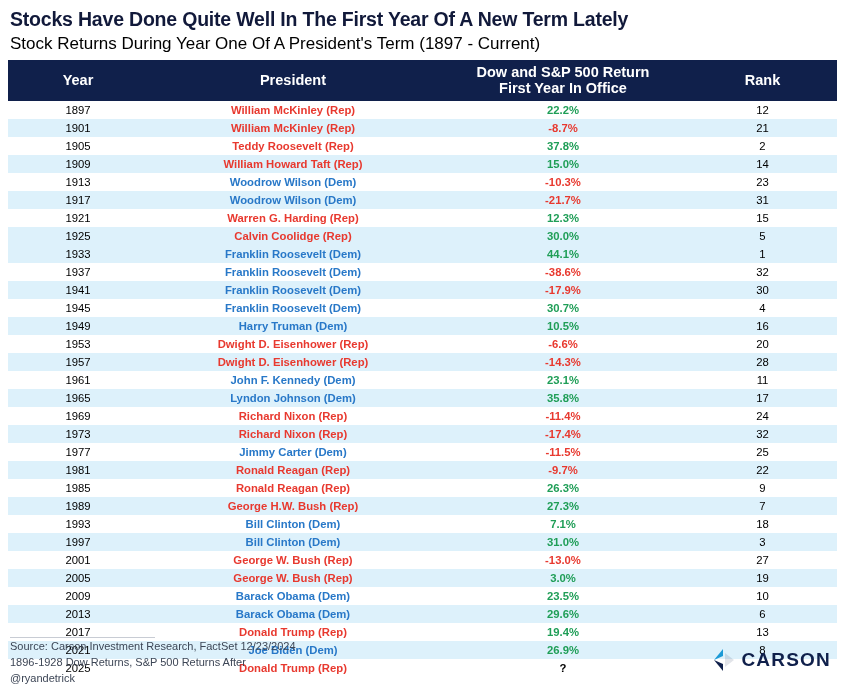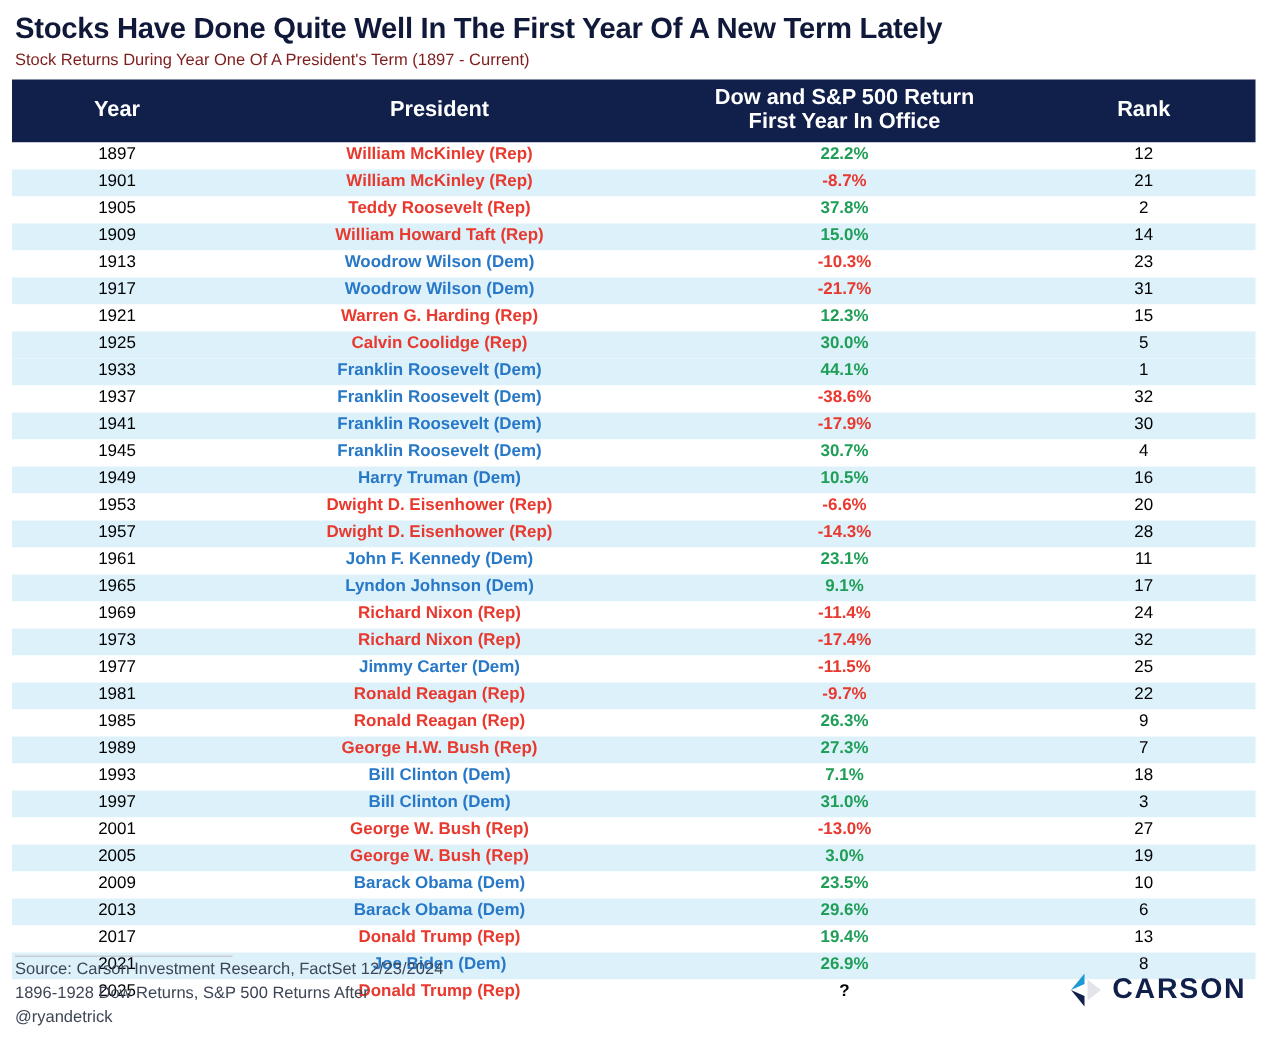--- a/index.html
+++ b/index.html
@@ -23,22 +23,22 @@
   }
   .title {
     font-size: 19.5px;
     font-weight: bold;
     color: #11193a;
     letter-spacing: -0.2px;
     line-height: 1.15;
     margin: 2px 0 0 2px;
   }
   .subtitle {
-    font-size: 11px;
-    color: #7f1d1d;
+    font-size: 17px;
+    color: #000000;
     margin: 4px 0 6px 2px;
     line-height: 1.15;
   }
   table.returns {
     width: 829px;
     border-collapse: collapse;
     table-layout: fixed;
   }
   table.returns th {
     background: #10204b;
@@ -221,21 +221,21 @@
         </tr>
         <tr class="band-plain">
           <td class="year">1961</td>
           <td class="pres dem">John F. Kennedy (Dem)</td>
           <td class="ret pos">23.1%</td>
           <td class="rank">11</td>
         </tr>
         <tr class="band-alt">
           <td class="year">1965</td>
           <td class="pres dem">Lyndon Johnson (Dem)</td>
-          <td class="ret pos">9.1%</td>
+          <td class="ret pos">35.8%</td>
           <td class="rank">17</td>
         </tr>
         <tr class="band-plain">
           <td class="year">1969</td>
           <td class="pres rep">Richard Nixon (Rep)</td>
           <td class="ret neg">-11.4%</td>
           <td class="rank">24</td>
         </tr>
         <tr class="band-alt">
           <td class="year">1973</td>

